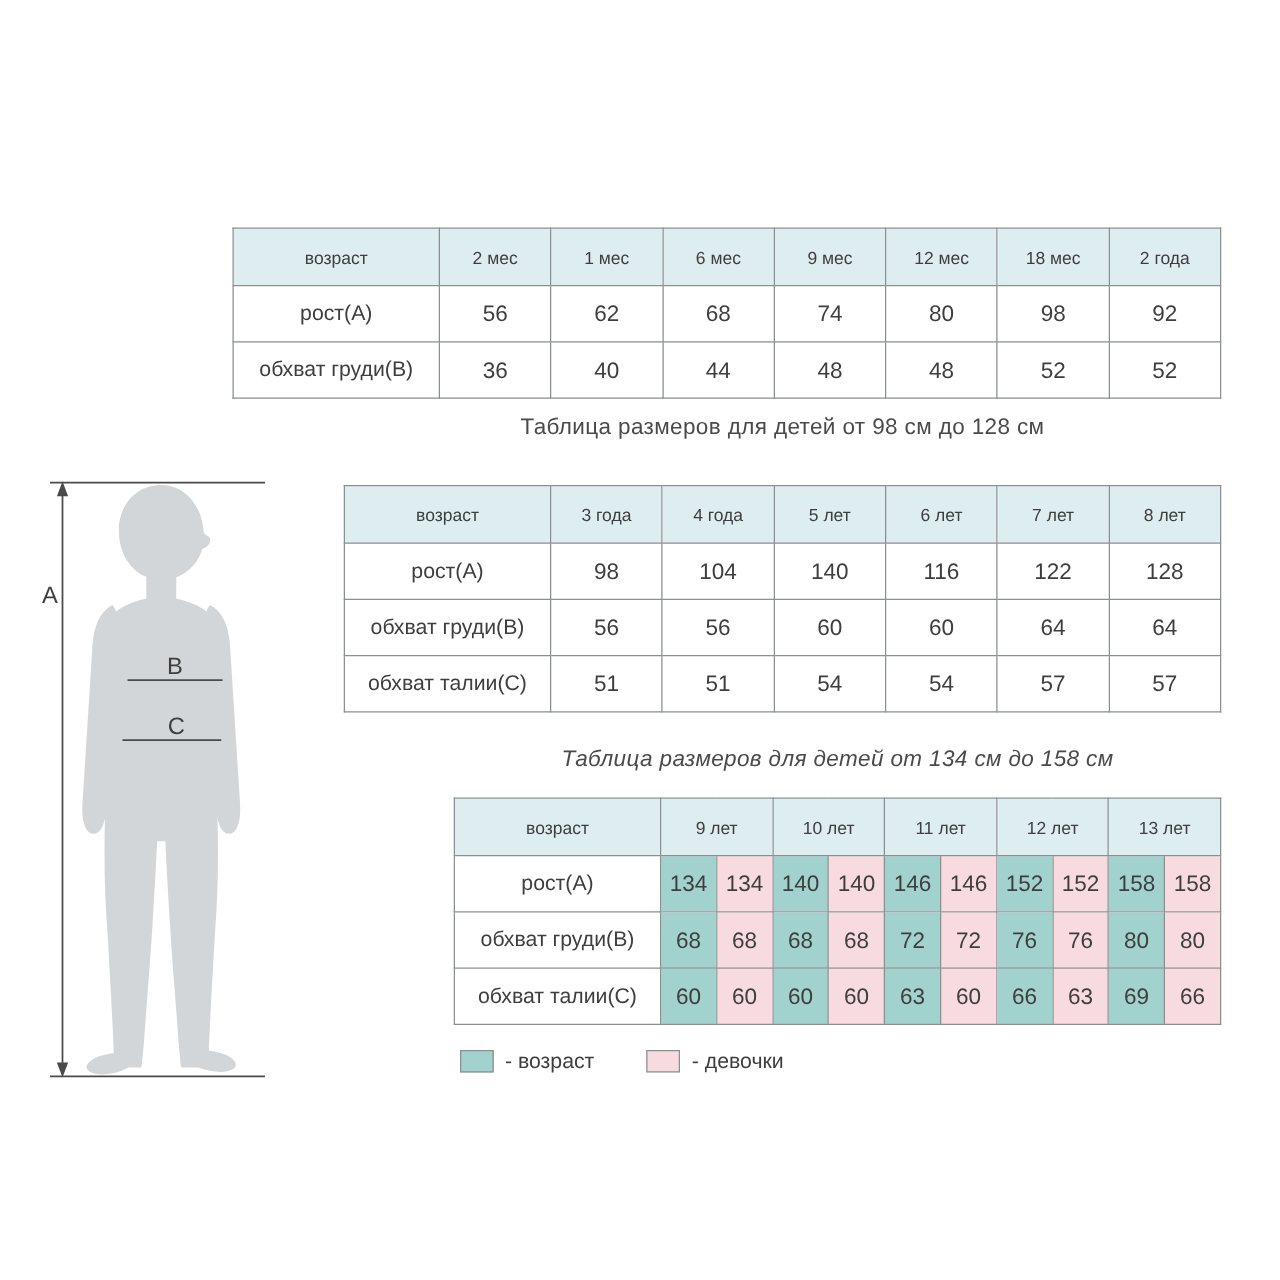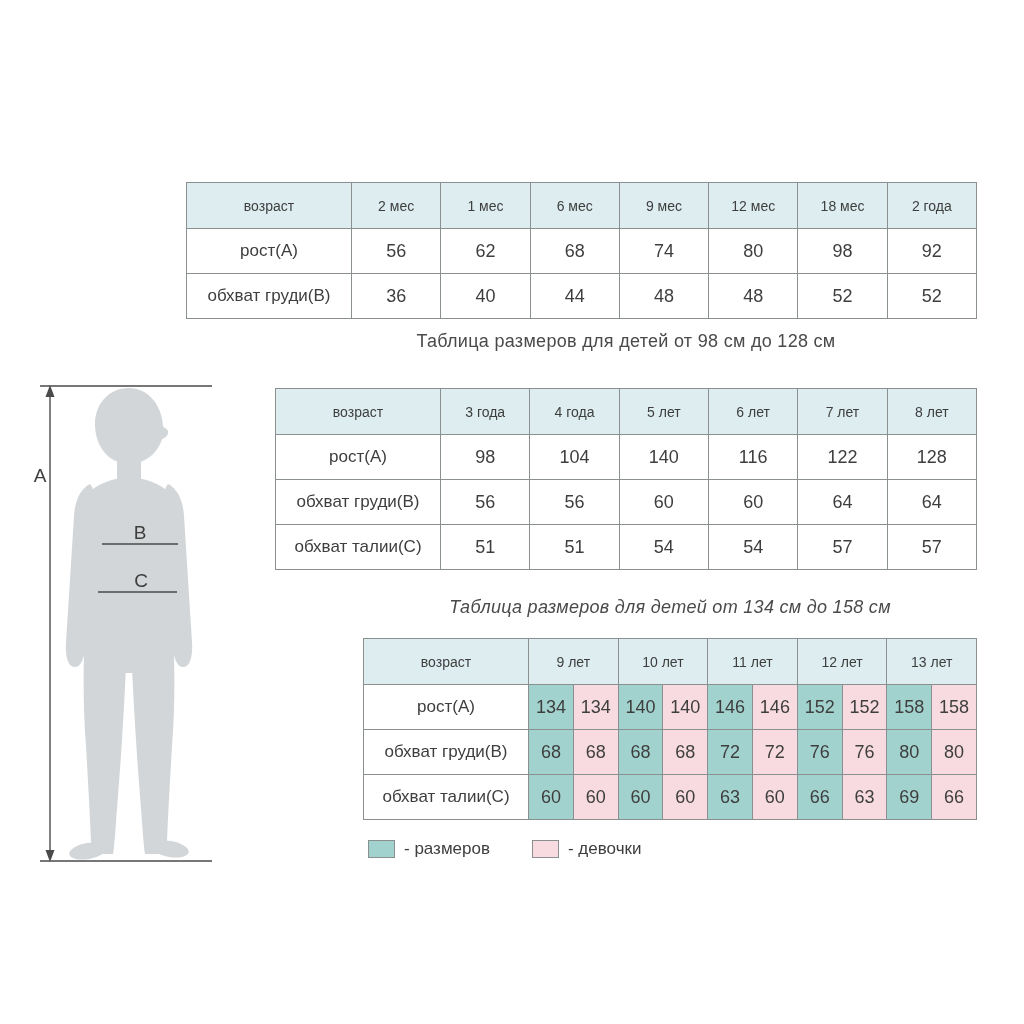--- a/index.html
+++ b/index.html
@@ -217,21 +217,21 @@
             <td class="g-boy">69</td>
             <td class="g-girl">66</td>
           </tr>
         </tbody>
       </table>
   </div>
 
   <div class="legend">
     <div class="legend-item">
       <span class="swatch swatch-boy"></span>
-      <span class="legend-label">- размеров</span>
+      <span class="legend-label">- возраст</span>
     </div>
     <div class="legend-item">
       <span class="swatch swatch-girl"></span>
       <span class="legend-label">- девочки</span>
     </div>
   </div>
 
   <svg class="figure" width="195" height="495" viewBox="0 0 195 495">
 
     <g fill="var(--silhouette,#d3d6d8)" stroke="none">

